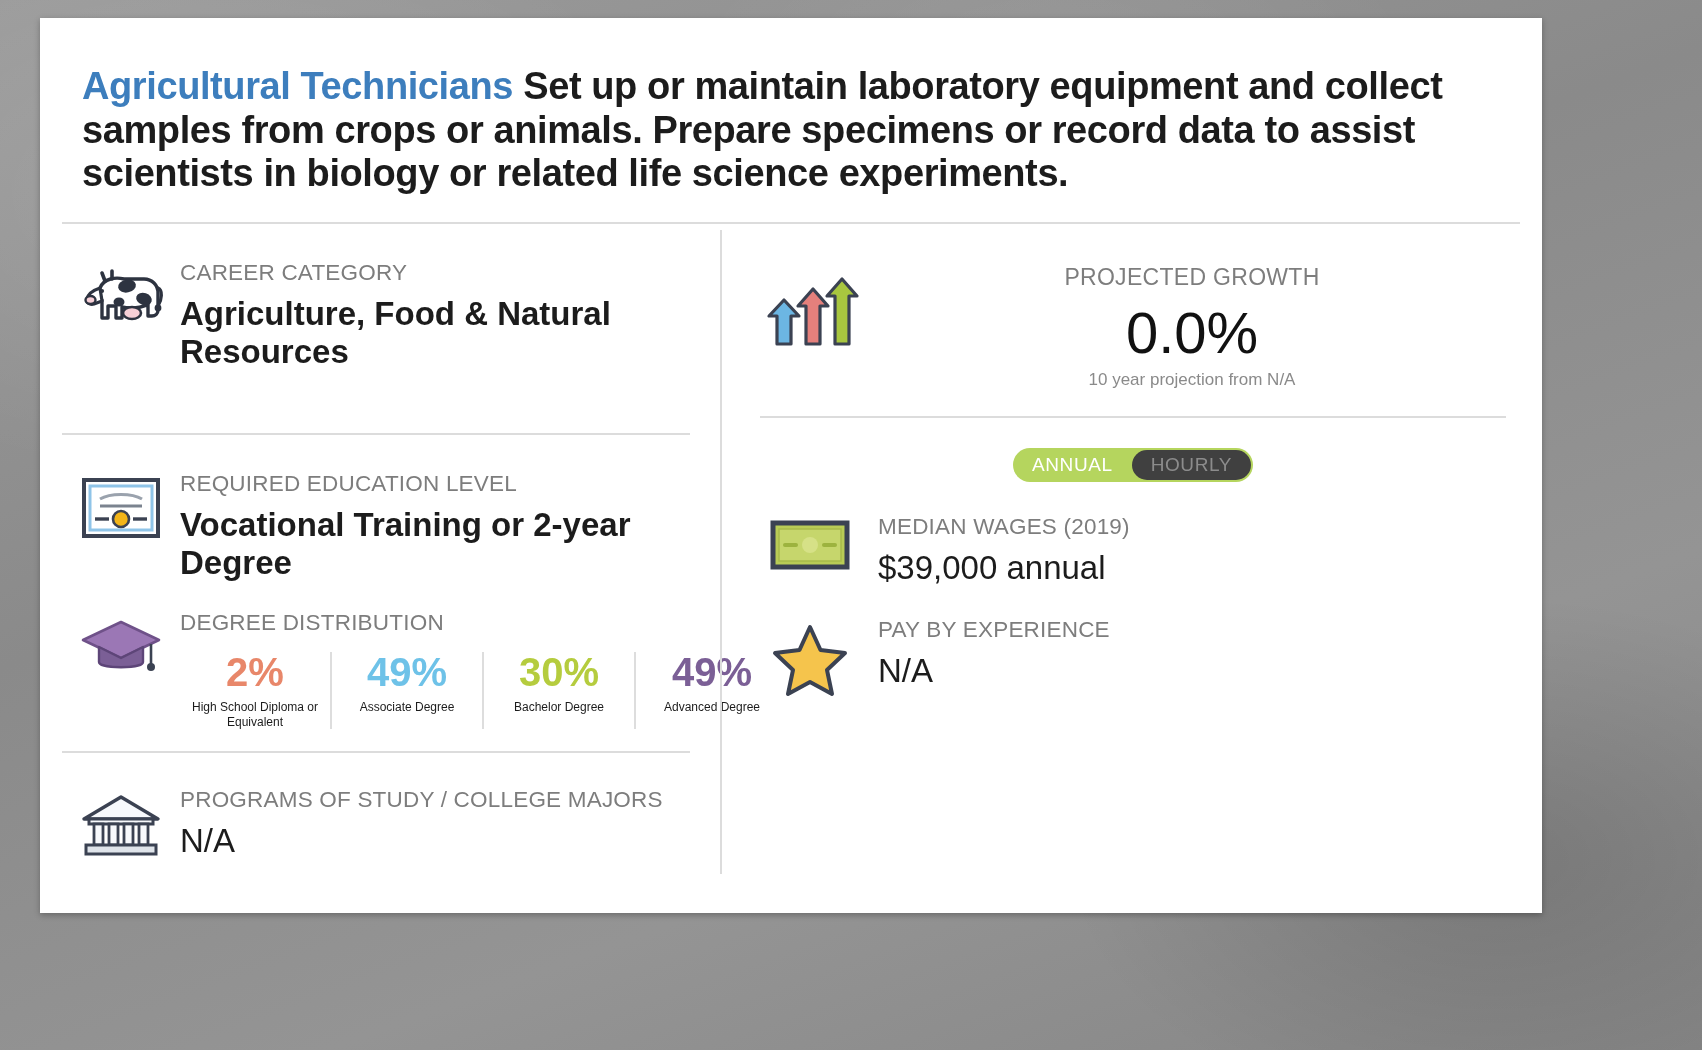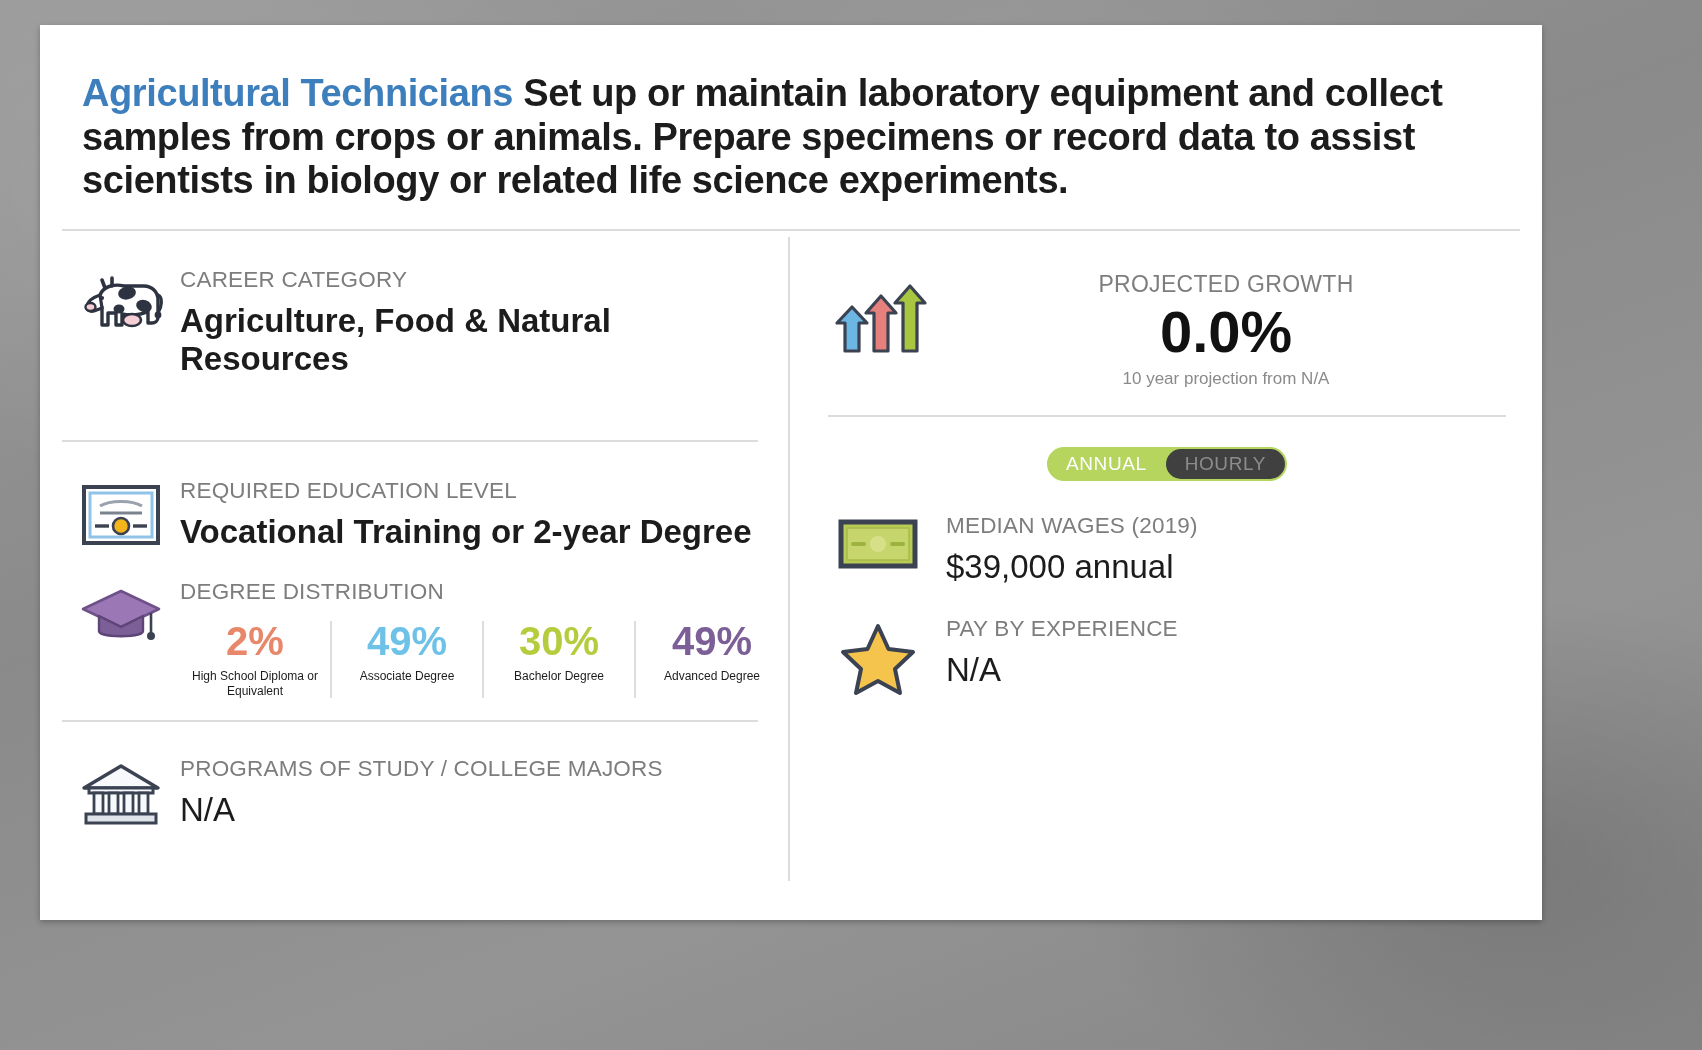--- a/index.html
+++ b/index.html
@@ -23,21 +23,21 @@
     background:
       radial-gradient(ellipse 700px 420px at 12% 18%, rgba(255,255,255,0.10), rgba(255,255,255,0) 70%),
       radial-gradient(ellipse 620px 380px at 88% 82%, rgba(0,0,0,0.14), rgba(0,0,0,0) 70%),
       radial-gradient(ellipse 540px 300px at 62% 8%, rgba(255,255,255,0.07), rgba(255,255,255,0) 70%),
       linear-gradient(160deg, #9b9b9b 0%, #8a8a8a 40%, #949494 70%, #858585 100%);
   }
 
   .card {
     position: absolute;
     left: 40px;
-    top: 25px;
+    top: 18px;
     width: 1502px;
     height: 895px;
     background: #ffffff;
     box-shadow: 0 2px 6px rgba(0,0,0,0.28);
   }
 
   
   .header {
     padding: 47px 58px 0 42px;
   }
@@ -60,21 +60,21 @@
     height: 2px;
     background: #dcdcdc;
   }
 
   
   .body {
     display: flex;
     height: 660px;
   }
   .col-left {
-    width: 748px;
+    width: 680px;
     padding: 0 8px 0 22px;
   }
   .col-divider {
     width: 2px;
     background: #dcdcdc;
     margin-top: 6px;
     margin-bottom: 10px;
   }
   .col-right {
     flex: 1;
@@ -177,23 +177,23 @@
   .growth-label {
     font-size: 23px;
     color: #7d7d7d;
     letter-spacing: 0.3px;
     font-family: "Liberation Sans Narrow", "Liberation Sans", sans-serif;
     font-stretch: condensed;
     text-transform: uppercase;
   }
   .growth-value {
     font-size: 58px;
-    font-weight: bold;
+    font-weight: normal;
     color: #111111;
-    margin-top: 4px;
+    margin-top: 12px;
     line-height: 1.05;
     font-family: "Liberation Sans Narrow", "Liberation Sans", sans-serif;
     font-stretch: condensed;
   }
   .growth-sub {
     font-size: 17px;
     color: #8a8a8a;
     margin-top: 6px;
     font-family: "Liberation Sans Narrow", "Liberation Sans", sans-serif;
     font-stretch: condensed;

